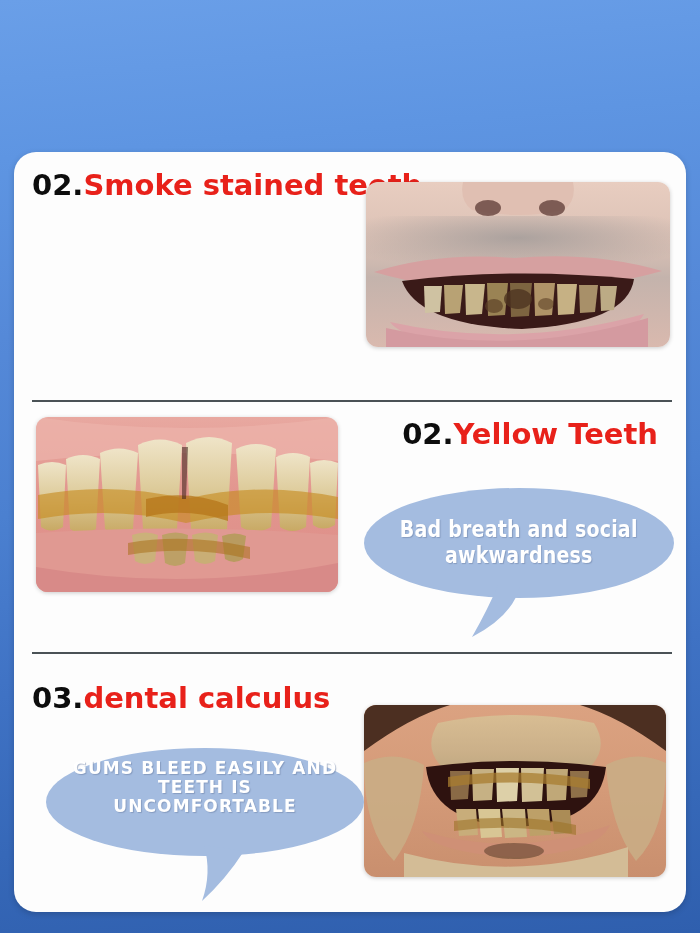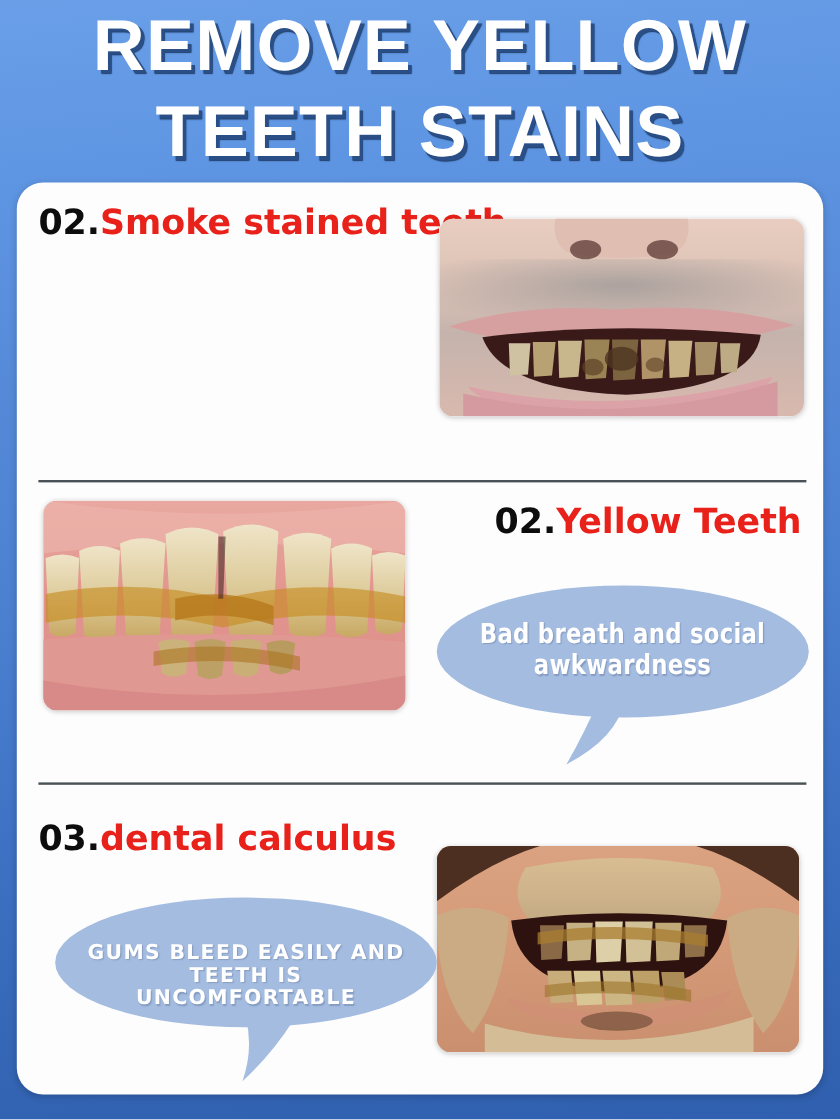--- a/index.html
+++ b/index.html
@@ -90,21 +90,21 @@
     font-family: "DejaVu Sans", sans-serif;
     font-weight: bold;
     font-size: 29px;
     line-height: 34px;
     white-space: nowrap;
   }
   .heading .num { color: #0d0d0d; }
   .heading .label { color: #e8211a; }
 
   #heading-1 { left: 18px; top: 16px; }
-  #heading-2 { right: 18px; top: 16px; }
+  #heading-2 { right: 28px; top: 16px; }
   #heading-3 { left: 18px; top: 28px; text-align: center; }
 
   
   .photo {
     position: absolute;
     border-radius: 12px;
     overflow: hidden;
     box-shadow: 0 1px 4px rgba(0,0,0,0.2);
   }
   #photo-1 { left: 352px; top: 30px;  width: 304px; height: 165px; }
@@ -148,36 +148,32 @@
     top: 32px;
     font-family: "DejaVu Sans Condensed", "Liberation Sans Narrow", "Liberation Sans", sans-serif;
     font-weight: bold;
     font-size: 23px;
     letter-spacing: 0.2px;
     transform: scaleX(0.92);
   }
 
   #bubble-3 { left: 30px; top: 94px; width: 322px; height: 155px; }
   #bubble-3 .btext {
-    top: 38px;
+    top: 12px;
     font-family: "DejaVu Sans", sans-serif;
     font-weight: bold;
     font-size: 17px;
     letter-spacing: 1.1px;
   }
 </style>
 </head>
 <body>
 
 <div id="poster">
 
-  <div class="header">
-    <div class="title-line">REMOVE YELLOW</div>
-    <div class="title-line">TEETH STAINS</div>
-  </div>
 
   <div class="card">
 
     <div class="divider" id="divider-1"></div>
     <div class="divider" id="divider-2"></div>
 
     <div class="section" id="section-1">
 
       <div class="heading" id="heading-1">
         <span class="num">02.</span><span class="label">Smoke stained teeth</span>

